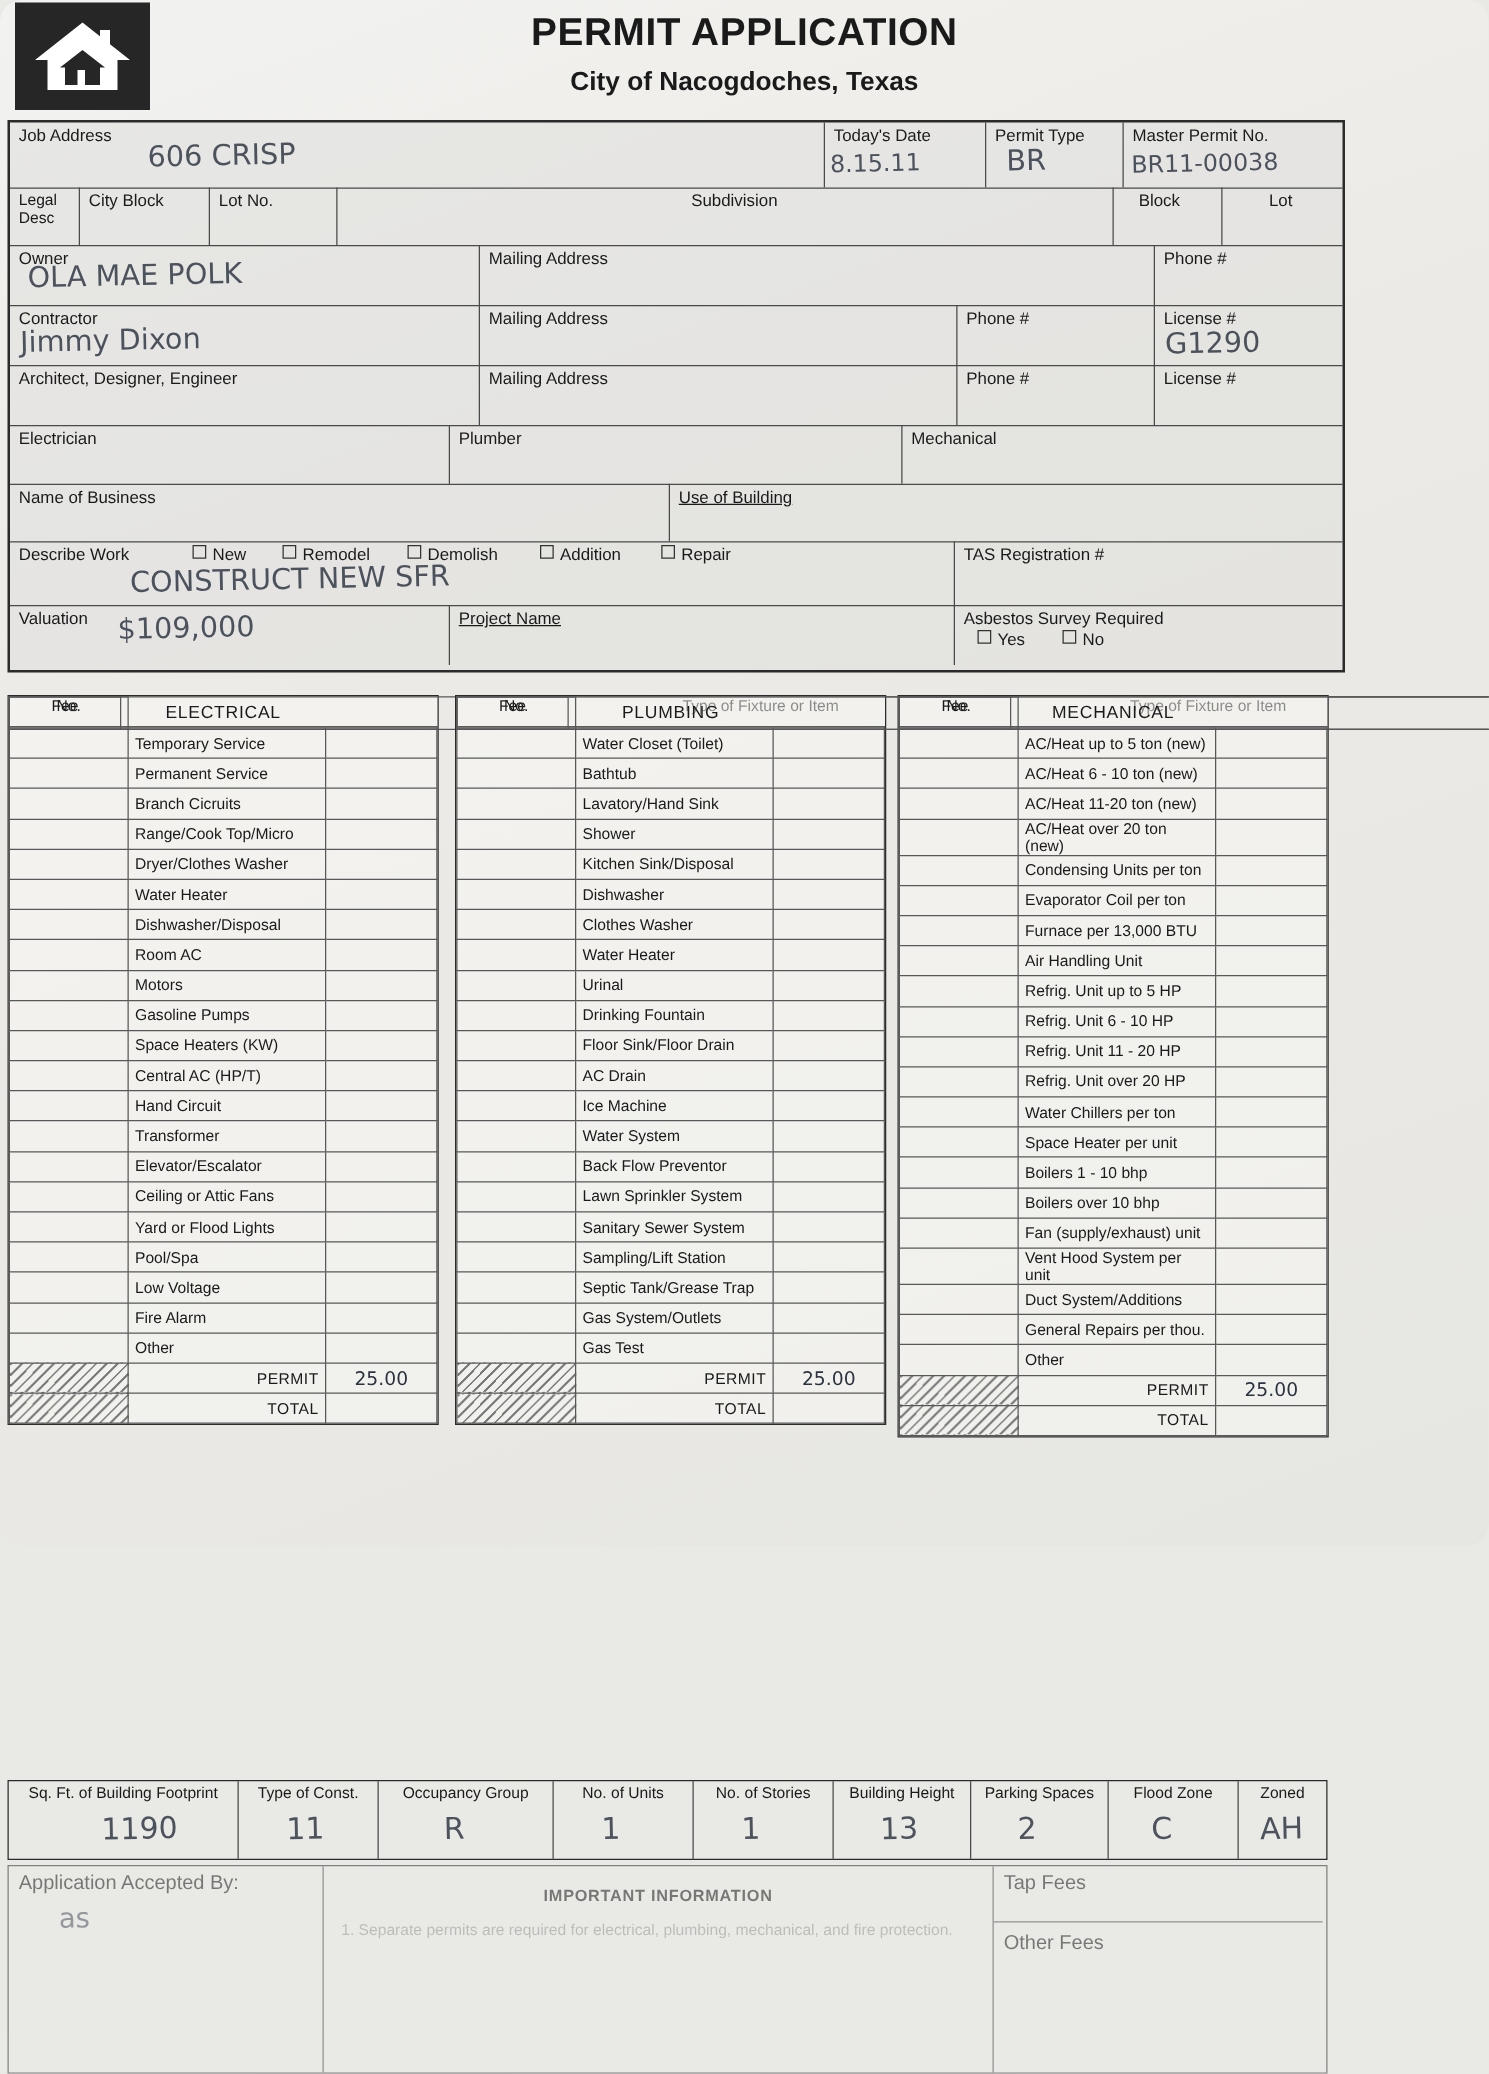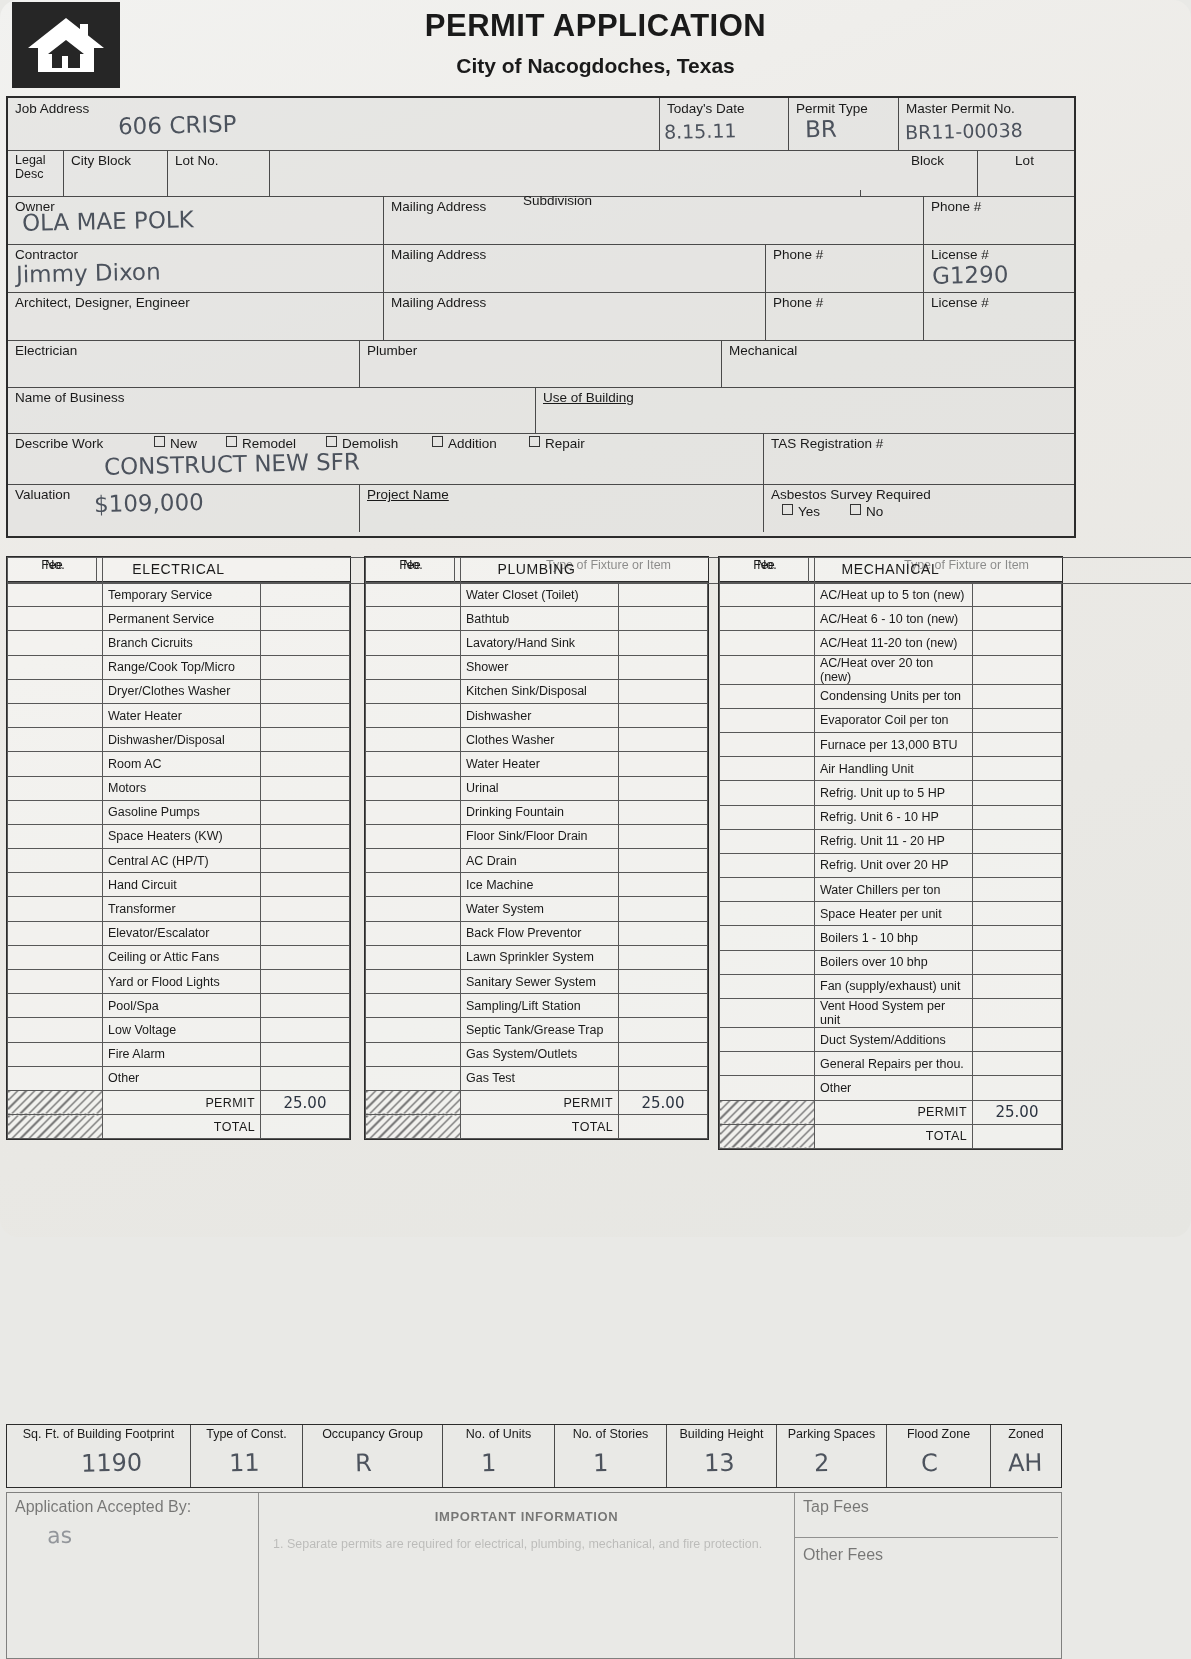--- a/index.html
+++ b/index.html
@@ -123,21 +123,21 @@
     <div class="row" style="top:52px;height:46px;">
       <div class="cell" style="left:0;width:56px;">
         <span class="lbl" style="font-size:12.5px;">Legal Desc</span>
       </div>
       <div class="cell" style="left:56px;width:104px;">
         <span class="lbl">City Block</span>
       </div>
       <div class="cell" style="left:160px;width:102px;">
         <span class="lbl">Lot No.</span>
       </div>
-      <div class="cell" style="left:246px;width:607px;margin-top:40px;">
+      <div class="cell" style="left:276px;width:607px;">
         <span class="lbl" style="text-align:center;">Subdivision</span>
       </div>
       <div class="cell" style="left:869px;width:101px;">
         <span class="lbl" style="text-align:center;">Block</span>
       </div>
       <div class="cell" style="left:970px;width:92px;">
         <span class="lbl" style="text-align:center;">Lot</span>
       </div>
     </div>
 

